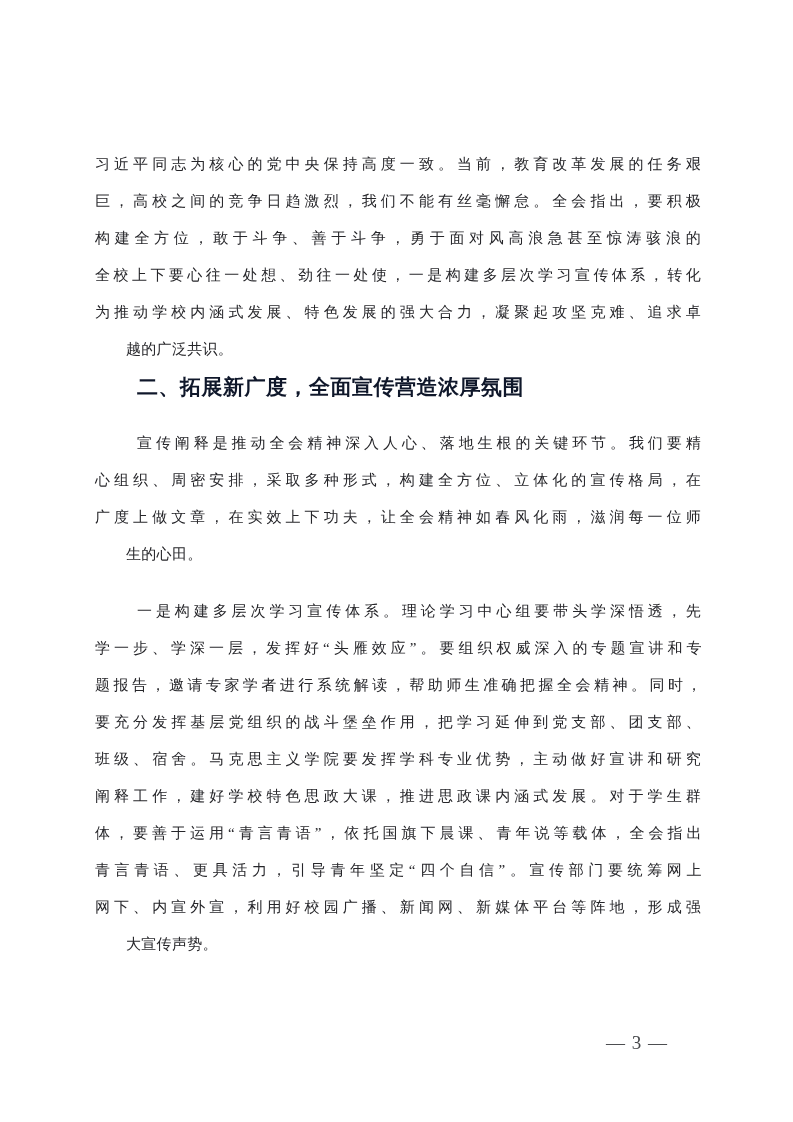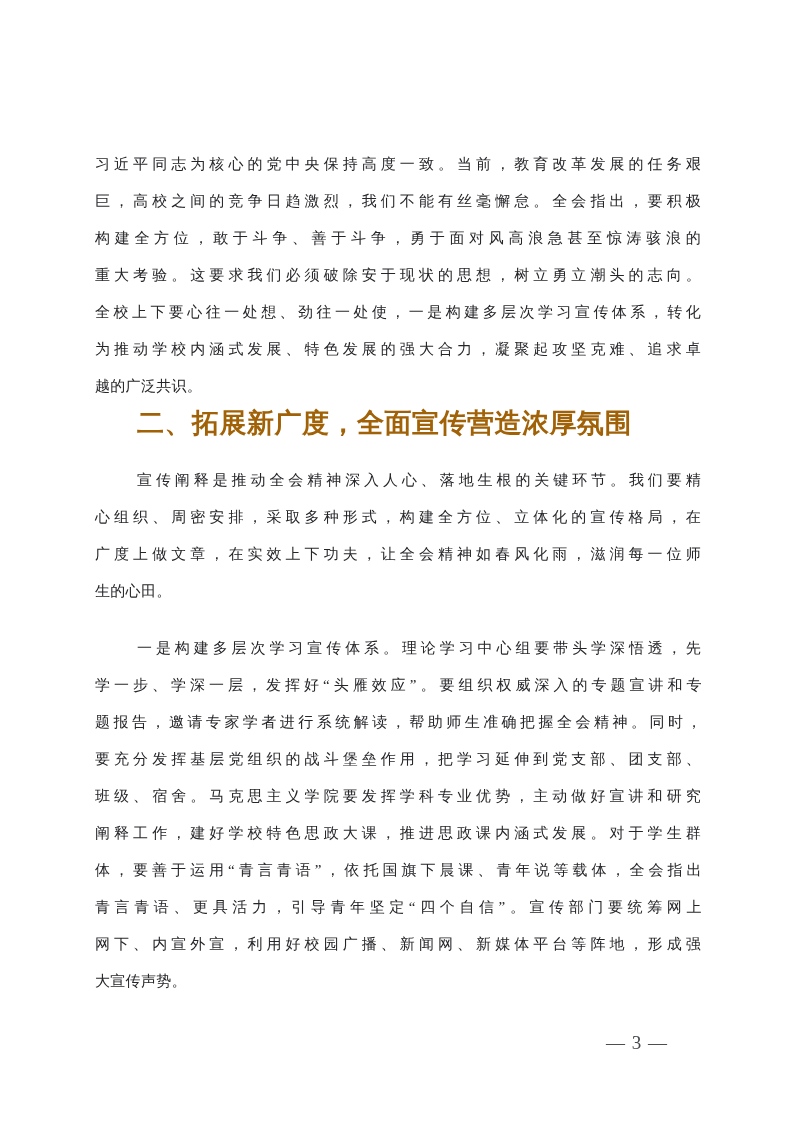--- a/index.html
+++ b/index.html
@@ -27,33 +27,34 @@
     line-height: 37px;
     height: 37px;
     text-align: justify;
     text-align-last: justify;
     letter-spacing: 0.3px;
     white-space: normal;
   }
   .line.end {
     text-align: center;
     text-align-last: left;
+    margin-left: 31px;
   }
   .line.indent {
     text-indent: 42px;
     margin-top: 20px;
   }
   .line.tight {
     letter-spacing: -0.45px;
   }
   .line.heading {
     font-family: "Liberation Sans", "DejaVu Sans", sans-serif;
     font-weight: 700;
-    font-size: 27px;
-    color: #a16207;
+    font-size: 21px;
+    color: #0f172a;
     text-align: left;
     text-align-last: left;
     text-indent: 42px;
     letter-spacing: 0.5px;
   }
   .footer {
     position: absolute;
     top: 1028px;
     right: 125px;
     font-size: 19px;
@@ -63,21 +64,20 @@
   }
 </style>
 </head>
 <body>
 
 <div class="page">
   <main class="text-block">
     <div class="line">习近平同志为核心的党中央保持高度一致。当前，教育改革发展的任务艰</div>
     <div class="line">巨，高校之间的竞争日趋激烈，我们不能有丝毫懈怠。全会指出，要积极</div>
     <div class="line">构建全方位，敢于斗争、善于斗争，勇于面对风高浪急甚至惊涛骇浪的</div>
-    <div class="line">重大考验。这要求我们必须破除安于现状的思想，树立勇立潮头的志向。</div>
     <div class="line">全校上下要心往一处想、劲往一处使，一是构建多层次学习宣传体系，转化</div>
     <div class="line">为推动学校内涵式发展、特色发展的强大合力，凝聚起攻坚克难、追求卓</div>
     <div class="line end">越的广泛共识。</div>
     <div class="line heading">二、拓展新广度，全面宣传营造浓厚氛围</div>
     <div class="line indent">宣传阐释是推动全会精神深入人心、落地生根的关键环节。我们要精</div>
     <div class="line">心组织、周密安排，采取多种形式，构建全方位、立体化的宣传格局，在</div>
     <div class="line">广度上做文章，在实效上下功夫，让全会精神如春风化雨，滋润每一位师</div>
     <div class="line end">生的心田。</div>
     <div class="line indent">一是构建多层次学习宣传体系。理论学习中心组要带头学深悟透，先</div>
     <div class="line tight">学一步、学深一层，发挥好“头雁效应”。要组织权威深入的专题宣讲和专</div>

